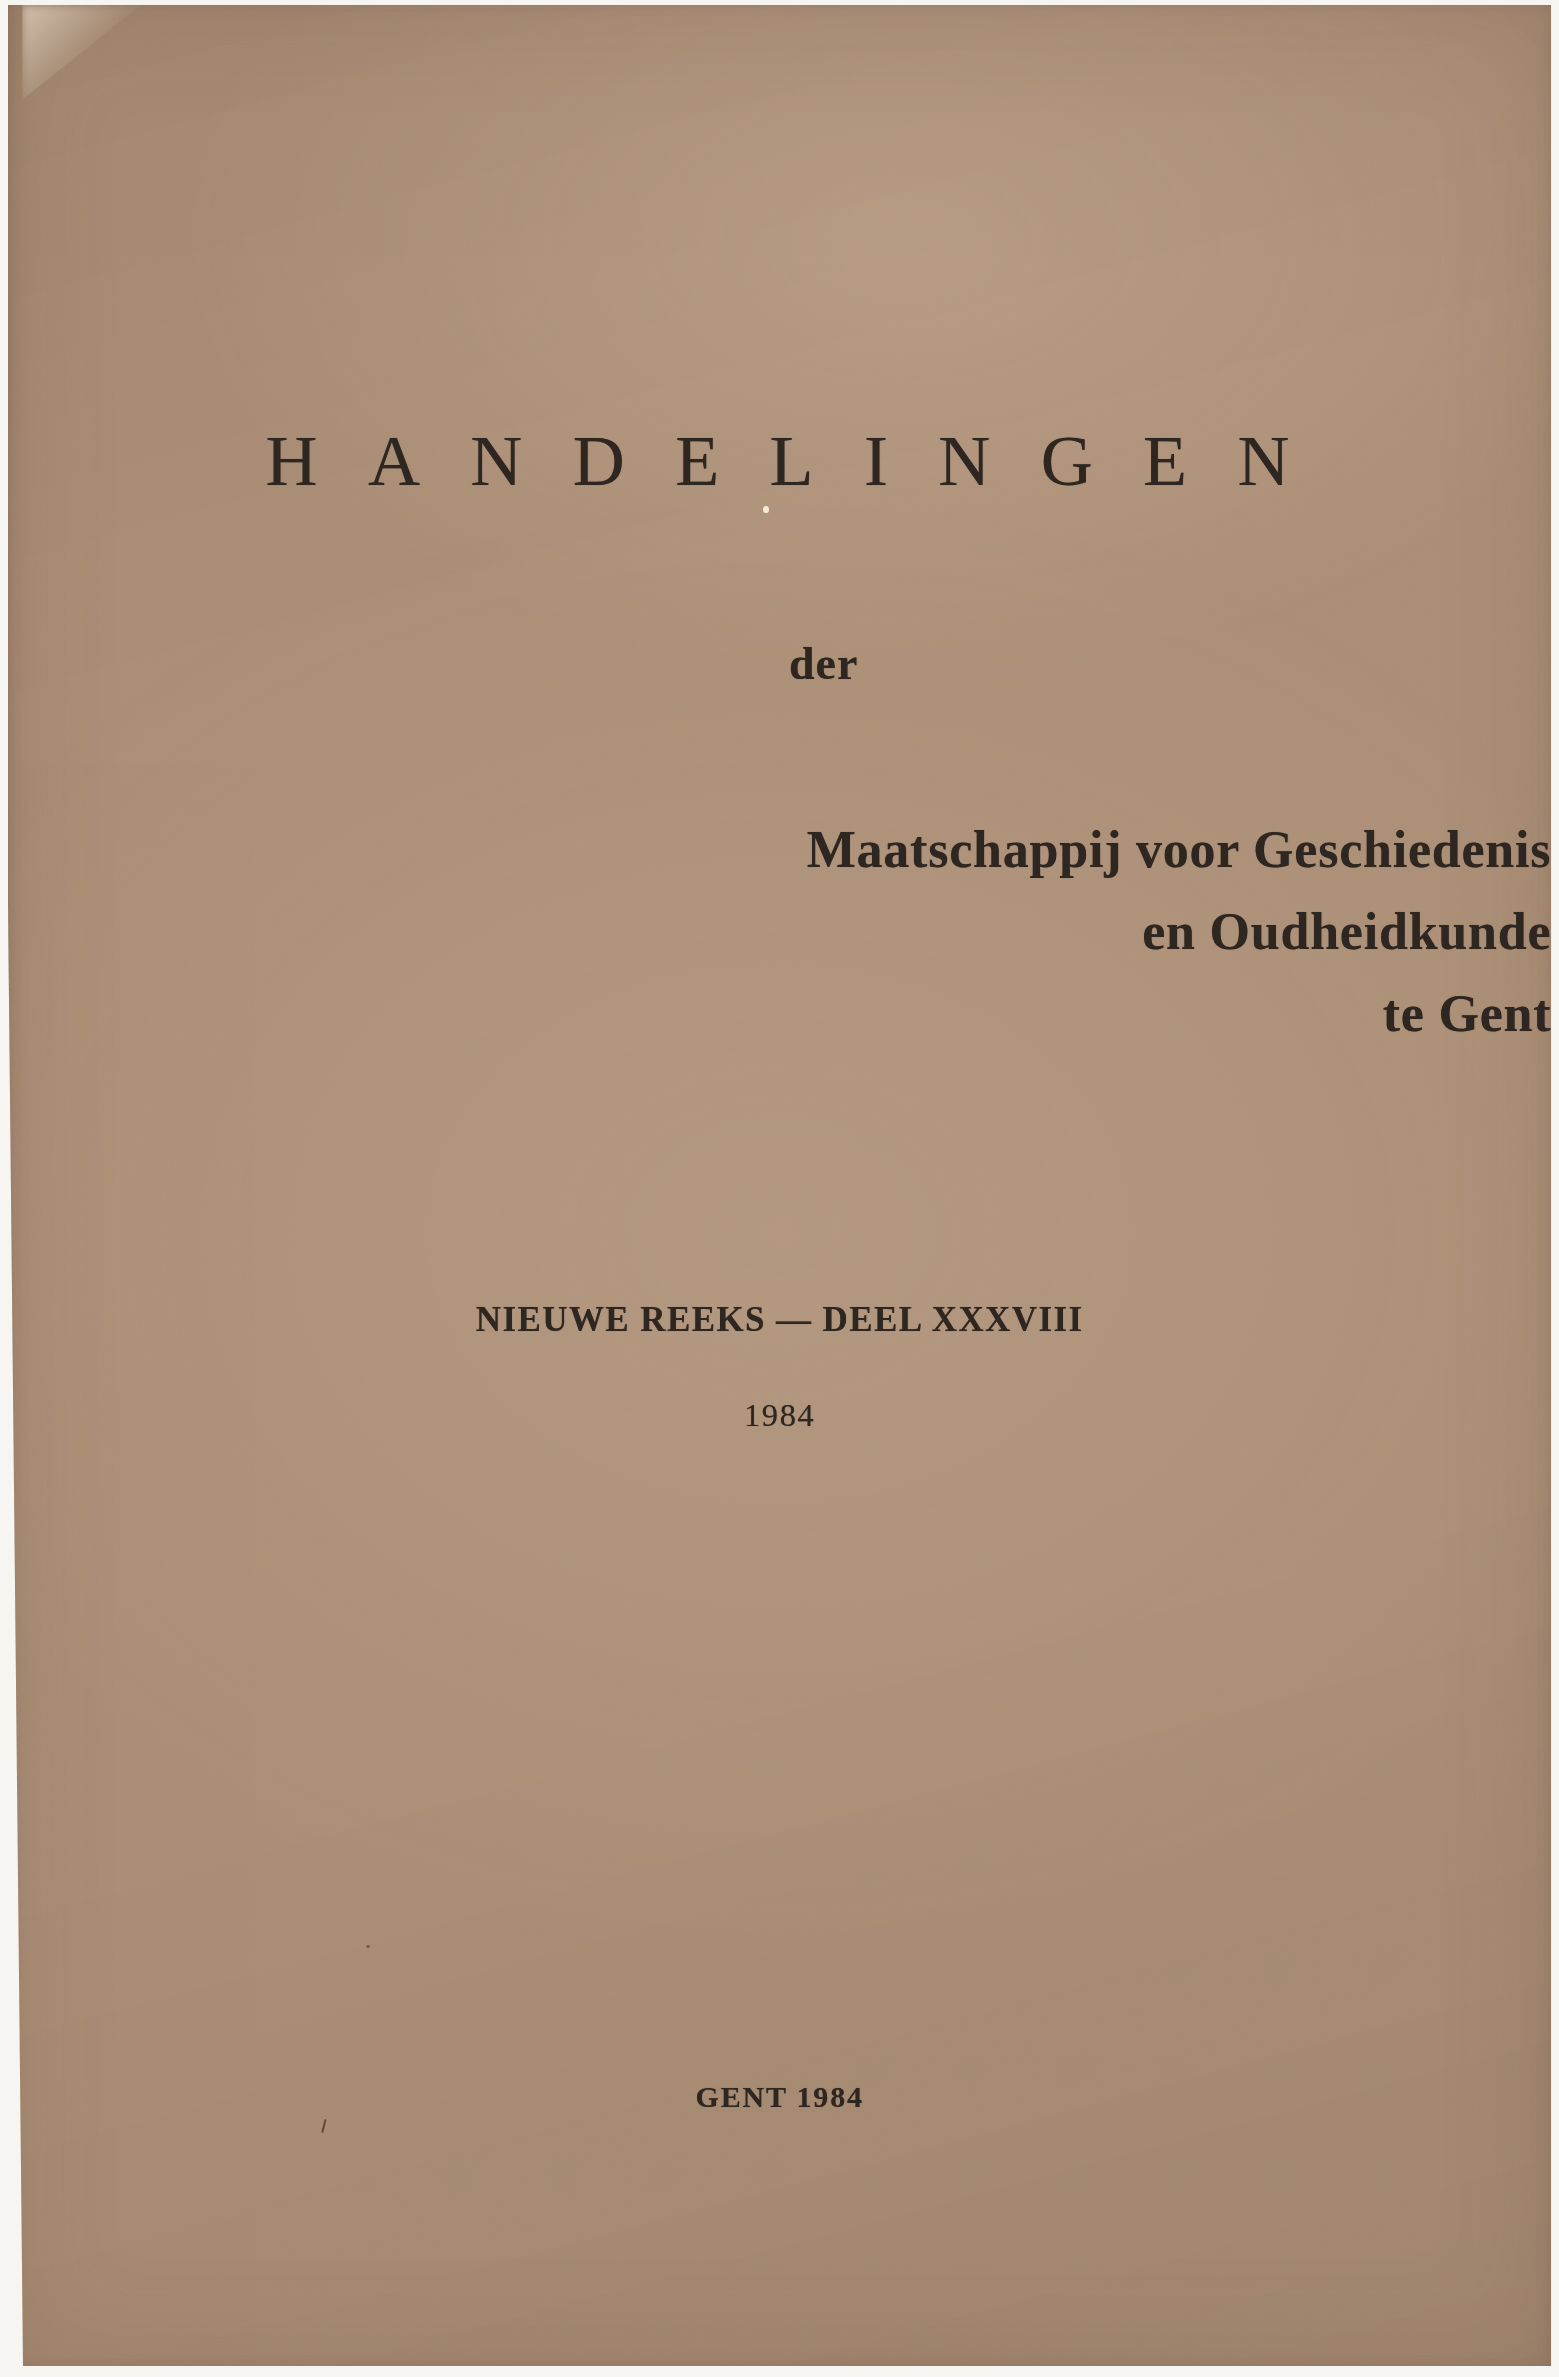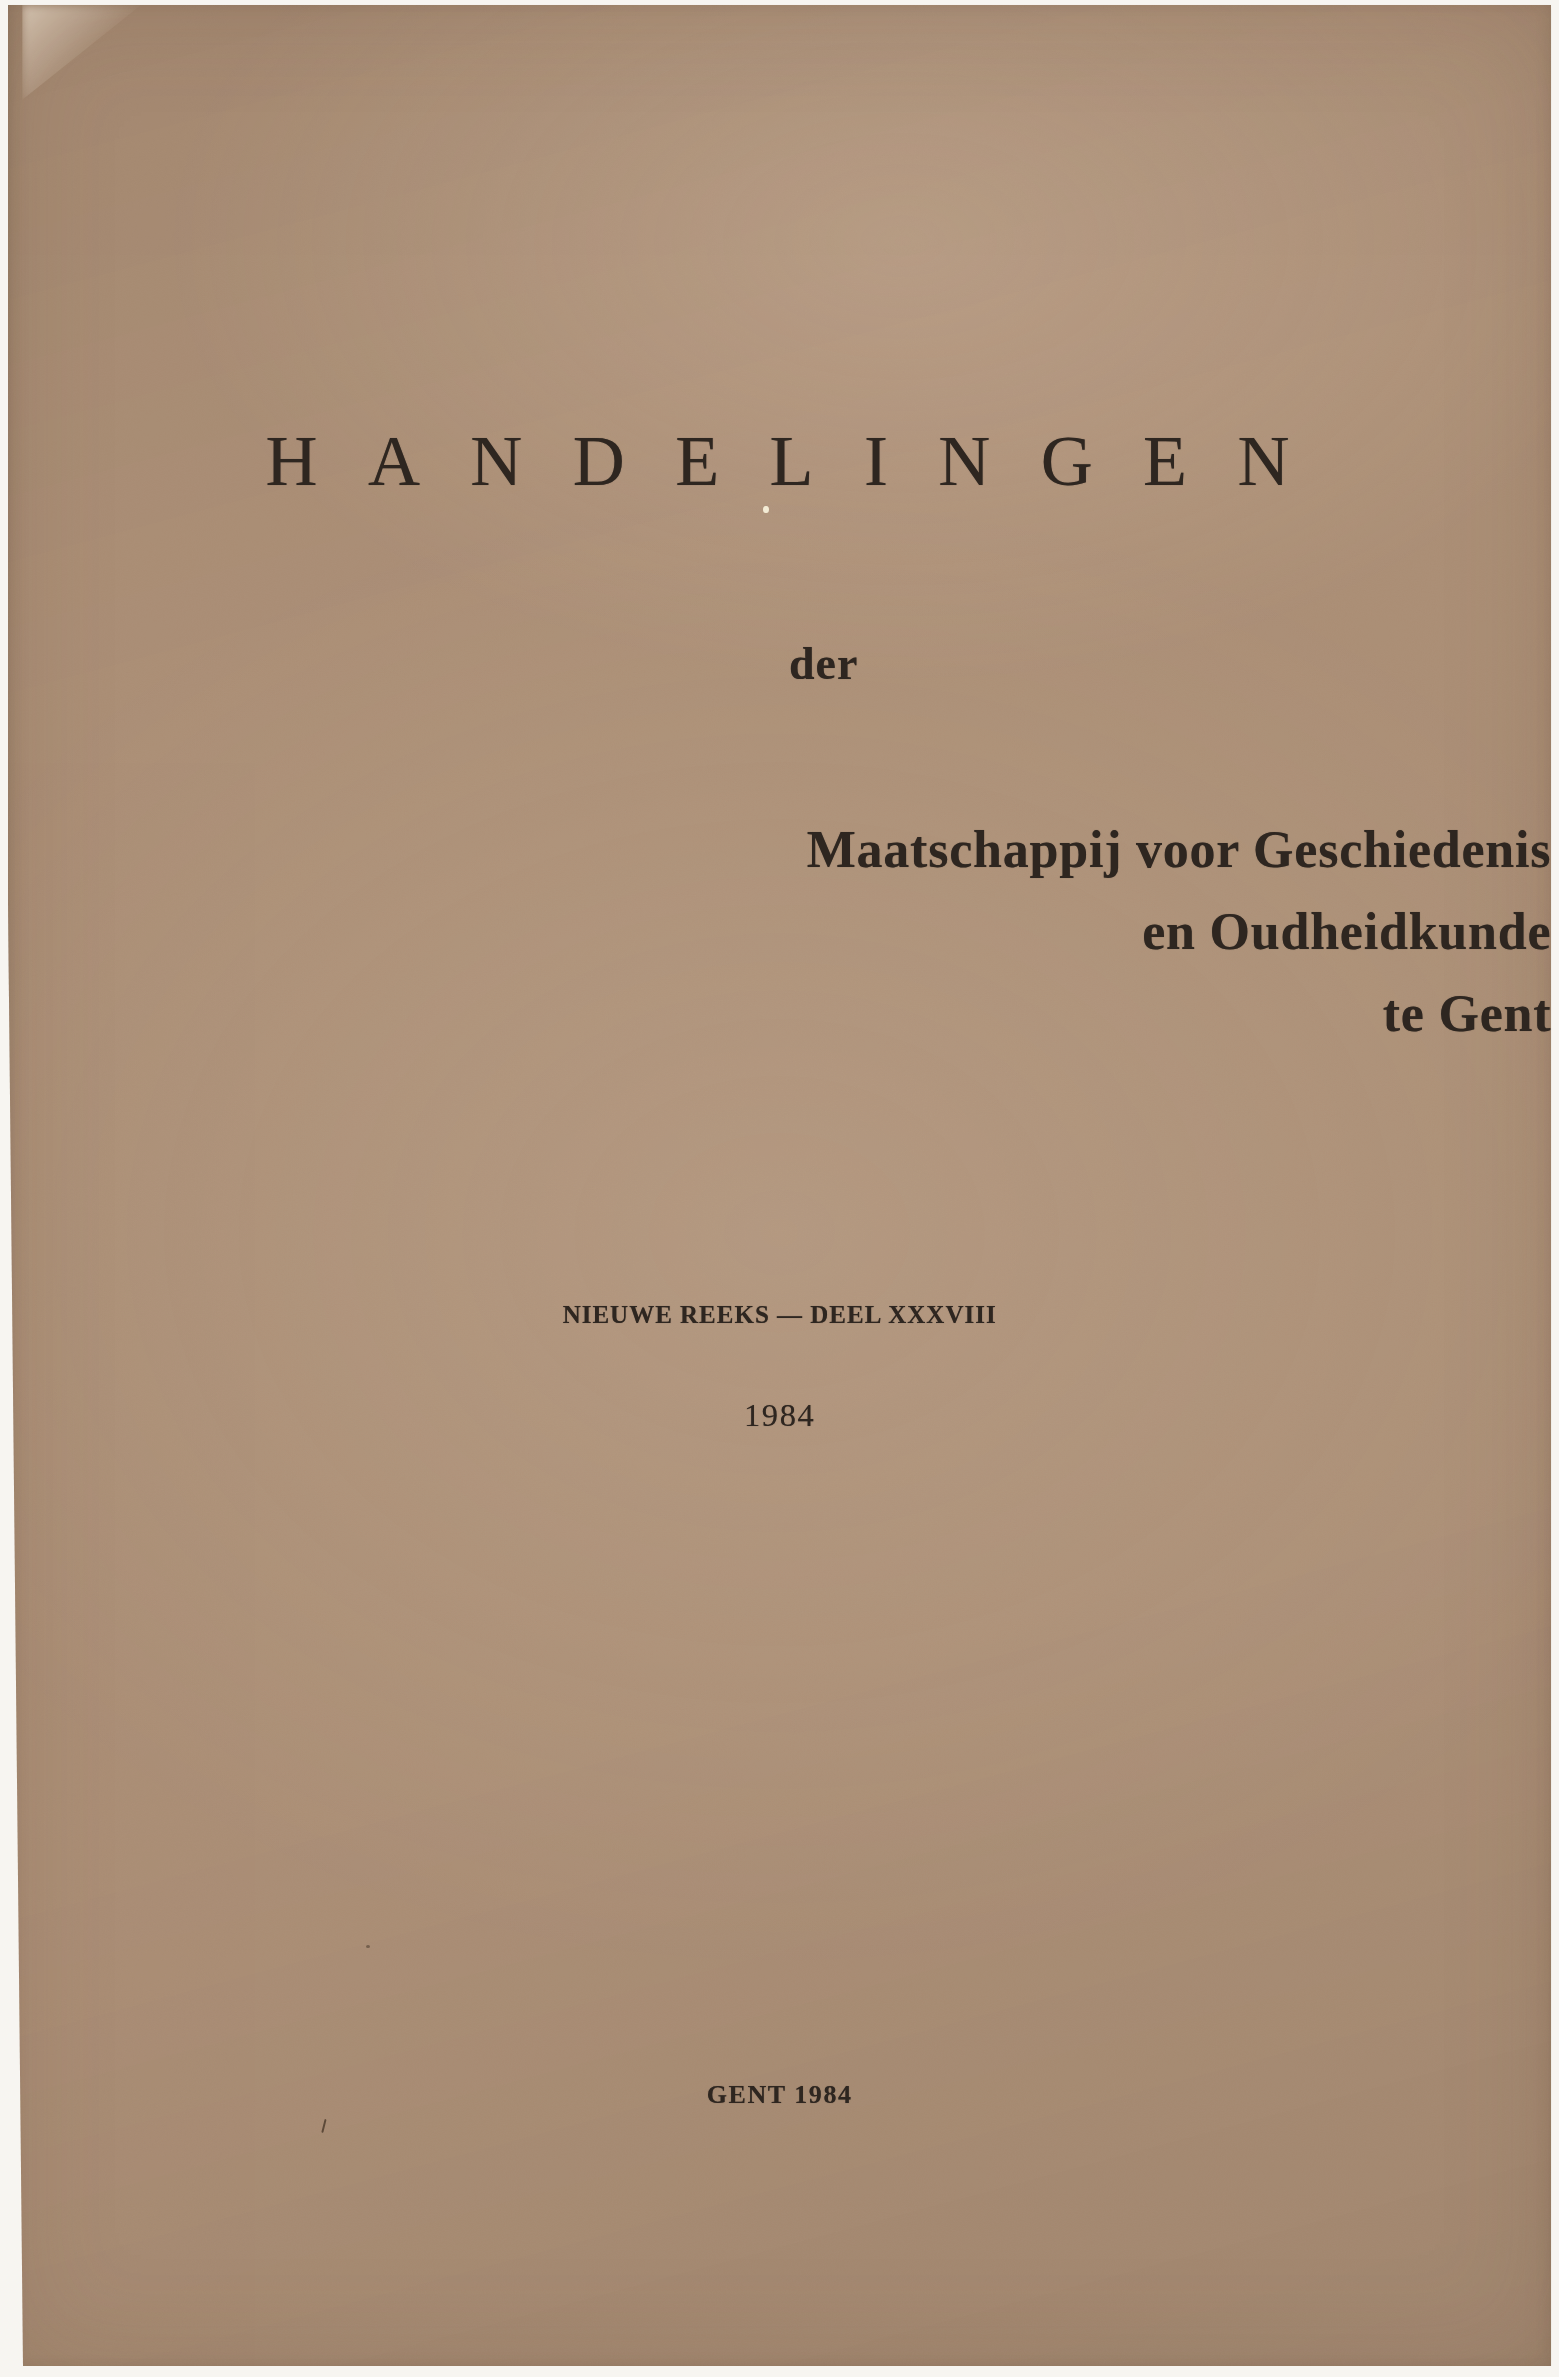--- a/index.html
+++ b/index.html
@@ -61,31 +61,31 @@
     margin-left:44px;
   }
   .organization{
     top:804px;
     font-size:52px;line-height:82px;font-weight:700;
     letter-spacing:0.015em;
   }
   .organization span{display:block;text-align:right;}
   .series{
     top:1297px;
-    font-size:25px;line-height:1;font-weight:700;
+    font-size:35px;line-height:1;font-weight:700;
     letter-spacing:0.04em;
   }
   .series-year{
     top:1394px;
     font-size:32.5px;line-height:1;font-weight:400;
     letter-spacing:0.05em;
   }
   .imprint{
     top:2077px;
-    font-size:26px;line-height:1;font-weight:700;
+    font-size:30px;line-height:1;font-weight:700;
     letter-spacing:0.06em;
   }
   
   .speck-light{
     position:absolute;left:755px;top:501px;width:5.5px;height:7.1px;
     background:rgba(255,250,228,0.85);border-radius:50%;
     filter:blur(0.4px);
   }
   .mark-slash{
     position:absolute;left:315px;top:2114px;width:2.4px;height:13.5px;

